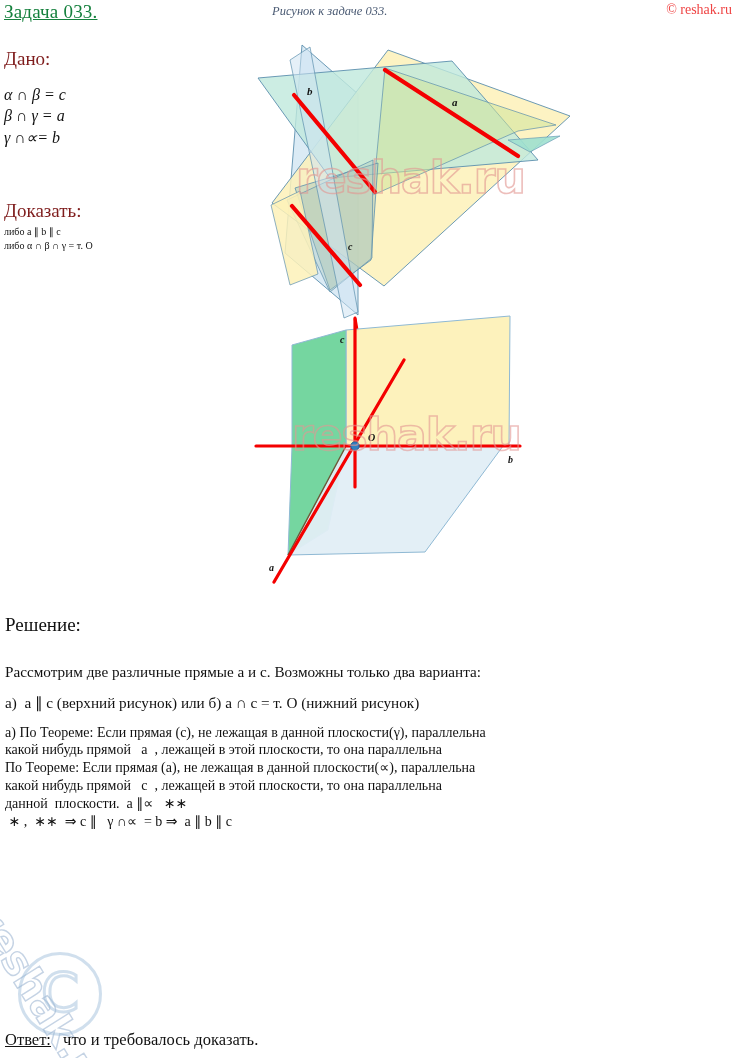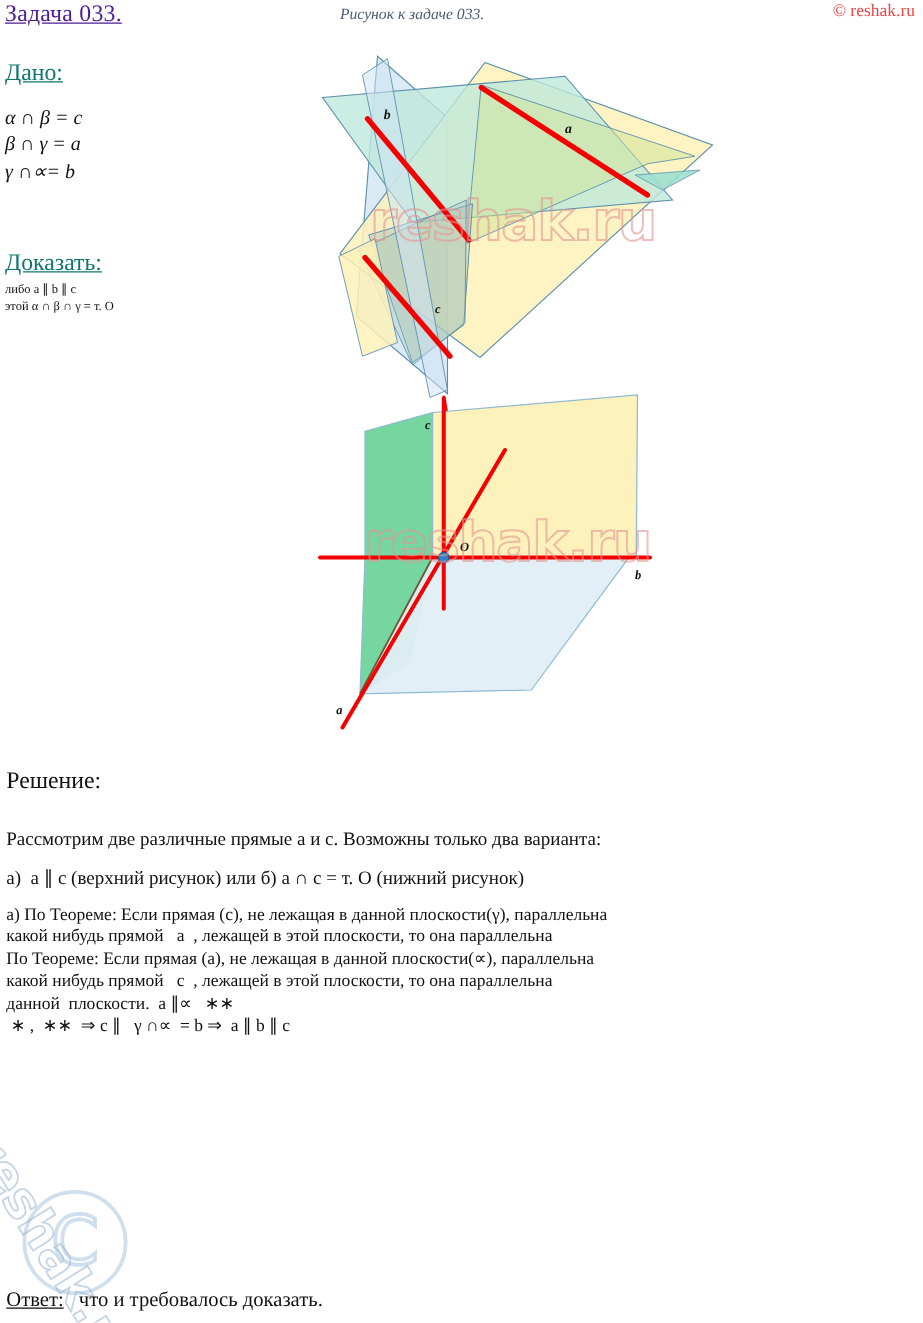--- a/index.html
+++ b/index.html
@@ -9,39 +9,39 @@
     font-family:"Liberation Serif", serif;
     color:#111;
     position:relative;
     overflow:hidden;
   }
   .page{position:relative;width:738px;height:1058px;}
 
   
   .task-title{
     position:absolute;left:4px;top:1px;
-    font-size:19px;color:#4c1d95;
+    font-size:19px;color:#15803d;
     text-decoration:underline;
     letter-spacing:.2px;
   }
   .fig-caption{
     position:absolute;left:272px;top:4px;
     font-size:12.5px;font-style:italic;
     color:#4a5a73;font-family:"Liberation Serif",serif;
   }
   .copyright{
     position:absolute;right:6px;top:2px;
     font-size:14px;color:#ef4444;
     font-family:"Liberation Serif",serif;
   }
 
   
   .blk{position:absolute;left:4px;}
   .hdg{
-    font-size:19px;text-decoration:underline;color:#0f766e;
+    font-size:19px;color:#7f1d1d;
     font-family:"Liberation Serif",serif;
   }
   .given{top:48px;}
   .given-lines{margin-top:14px;font-size:16px;line-height:1.34;font-style:italic;}
   .given-lines div{white-space:pre;}
   .prove{top:200px;}
   .prove-lines{margin-top:3px;font-size:10px;line-height:1.36;}
   .prove-lines div{white-space:pre;}
 
   
@@ -112,21 +112,21 @@
       <div>α ∩ β = c</div>
       <div>β ∩ γ = a</div>
       <div>γ ∩∝= b</div>
     </div>
   </div>
 
   <div class="blk prove">
     <div class="hdg">Доказать:</div>
     <div class="prove-lines">
       <div>либо a ∥ b ∥ c</div>
-      <div>этой α ∩ β ∩ γ = т. O</div>
+      <div>либо α ∩ β ∩ γ = т. O</div>
     </div>
   </div>
 
   <svg class="figure" viewBox="0 0 738 1058">
 
     <g>
 
       <polygon points="302,45 358,94 358,315 285,253" fill="#cfe4f2" fill-opacity="0.75" stroke="#5b8fae" stroke-width="0.9"></polygon>
 
       <polygon points="388,50 570,116 384,286 272,203" fill="#fdf1b8" fill-opacity="0.85" stroke="#5b8fae" stroke-width="0.9"></polygon>

